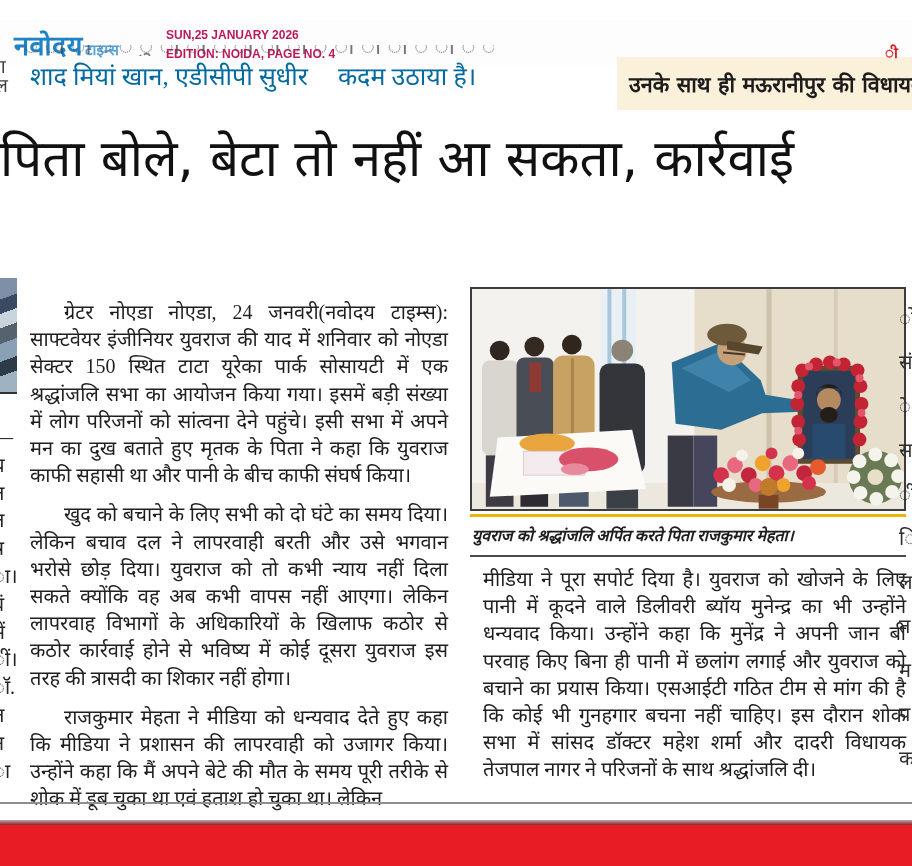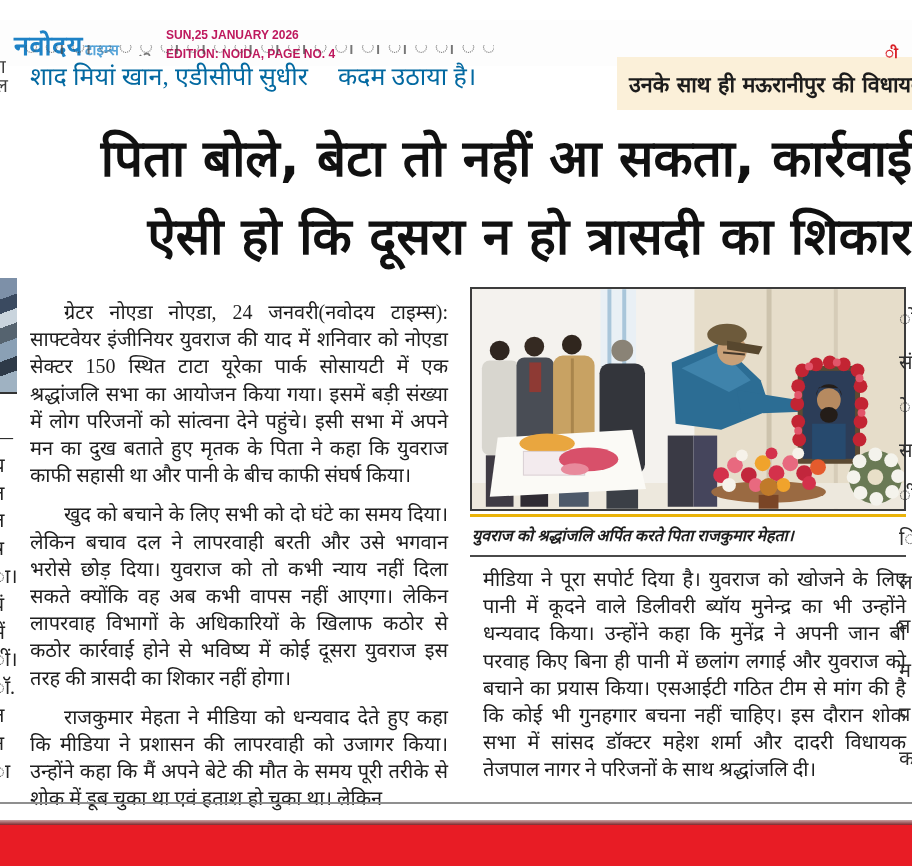--- a/index.html
+++ b/index.html
@@ -21,21 +21,21 @@
            font-family:"Liberation Serif","DejaVu Serif",serif;}
   .topline .gap{display:inline-block;width:30px;}
   .highlight-box{position:absolute;top:57px;left:617px;width:295px;height:53px;background:#fbf0d9;
                  display:flex;align-items:center;overflow:hidden;}
   .highlight-box span{font-weight:bold;font-size:21.5px;color:#1c1c1c;padding-left:12px;white-space:nowrap;
                       font-family:"DejaVu Sans",sans-serif;}
   .frag-top-red{position:absolute;left:885px;top:42px;color:#d91f26;font-size:15px;font-weight:bold;}
   .frag-top-left{position:absolute;left:-5px;font-size:19px;color:#3d3d3d;}
 
   
-  .headline{position:absolute;top:120px;left:0;width:912px;text-align:right;font-weight:700;
+  .headline{position:absolute;top:120px;left:0;width:912px;text-align:left;font-weight:400;
             color:#111;font-size:51px;line-height:78px;white-space:nowrap;overflow:hidden;}
 
   
   .bodycols{position:absolute;top:287px;left:18px;width:888px;display:flex;gap:10px;
             font-family:"Liberation Serif","DejaVu Serif",serif;font-size:20px;line-height:27.2px;
             color:#1e1e1e;text-align:justify;}
   .col-left{width:442px;}
   .col-right{width:436px;}
   .col-left p{margin:12px;text-indent:34px;}
   .photo-figure{width:432px;height:220px;border:2px solid #3c3c3c;background:#efe9dd;overflow:hidden;}
@@ -87,21 +87,20 @@
 
   <div class="highlight-box">
     <span>उनके साथ ही मऊरानीपुर की विधायक</span>
   </div>
   <span class="frag-top-red">ी</span>
   <span class="frag-top-left" style="top:53px;">ग</span>
   <span class="frag-top-left" style="top:72px;">ल</span>
 
   <div class="headline">
     <div>पिता बोले, बेटा तो नहीं आ सकता, कार्रवाई</div>
-    <div>ऐसी हो कि दूसरा न हो त्रासदी का शिकार</div>
   </div>
 
   <div class="bodycols">
     <div class="col-left">
       <p>ग्रेटर नोएडा नोएडा, 24 जनवरी(नवोदय टाइम्स): साफ्टवेयर इंजीनियर युवराज की याद में शनिवार को नोएडा सेक्टर 150 स्थित टाटा यूरेका पार्क सोसायटी में एक श्रद्धांजलि सभा का आयोजन किया गया। इसमें बड़ी संख्या में लोग परिजनों को सांत्वना देने पहुंचे। इसी सभा में अपने मन का दुख बताते हुए मृतक के पिता ने कहा कि युवराज काफी सहासी था और पानी के बीच काफी संघर्ष किया।</p>
       <p>खुद को बचाने के लिए सभी को दो घंटे का समय दिया। लेकिन बचाव दल ने लापरवाही बरती और उसे भगवान भरोसे छोड़ दिया। युवराज को तो कभी न्याय नहीं दिला सकते क्योंकि वह अब कभी वापस नहीं आएगा। लेकिन लापरवाह विभागों के अधिकारियों के खिलाफ कठोर से कठोर कार्रवाई होने से भविष्य में कोई दूसरा युवराज इस तरह की त्रासदी का शिकार नहीं होगा।</p>
       <p>राजकुमार मेहता ने मीडिया को धन्यवाद देते हुए कहा कि मीडिया ने प्रशासन की लापरवाही को उजागर किया। उन्होंने कहा कि मैं अपने बेटे की मौत के समय पूरी तरीके से शोक में डूब चुका था एवं हताश हो चुका था। लेकिन</p>
     </div>
     <div class="col-right">
       <div class="photo-figure">

